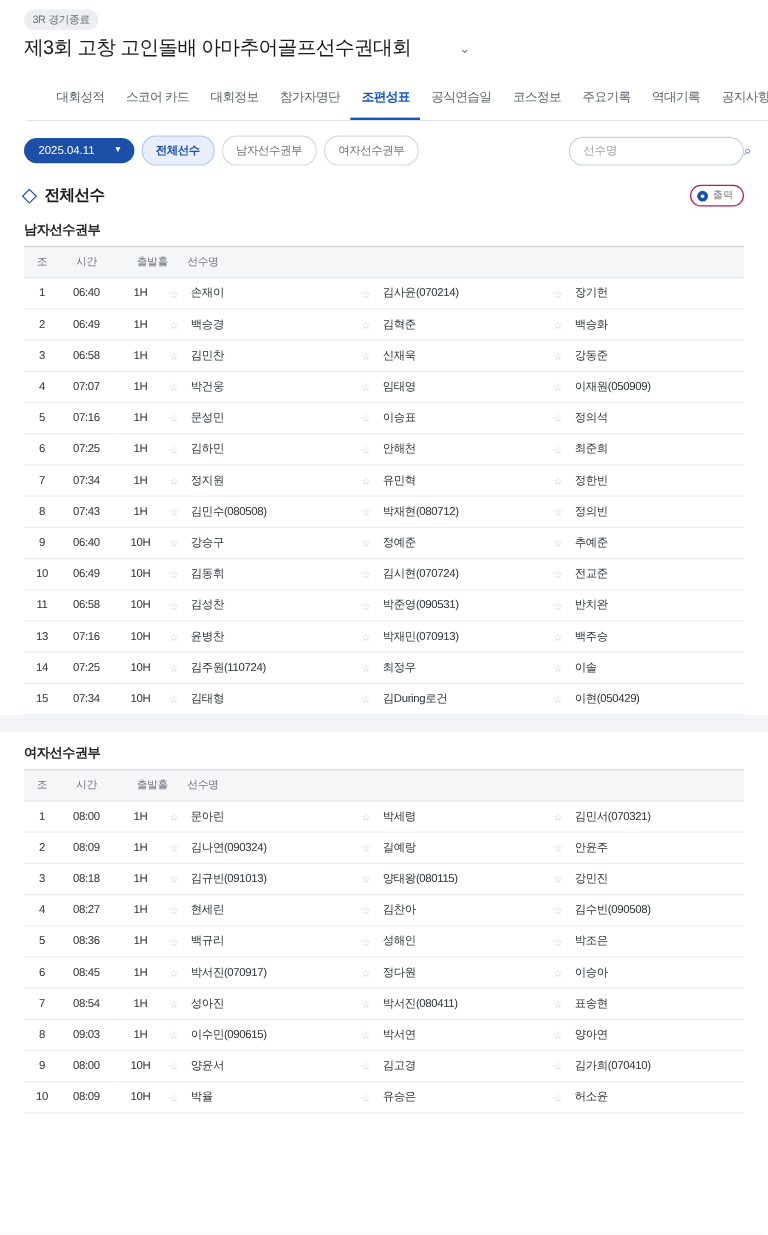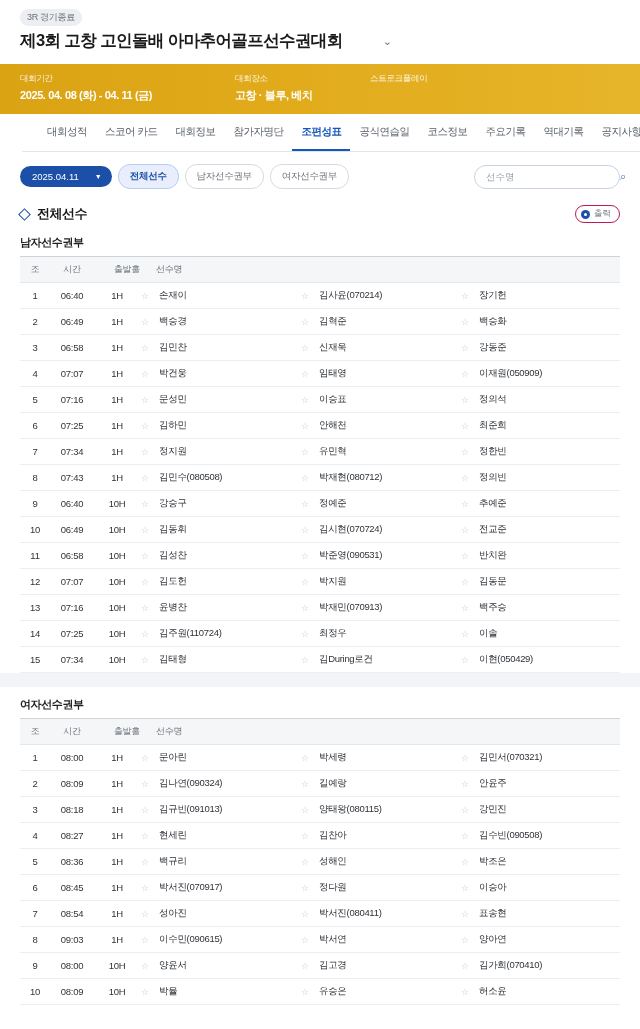--- a/index.html
+++ b/index.html
@@ -33,21 +33,21 @@
   }
   
   .title-row {
     display: flex;
     align-items: center;
     padding: 4px 20px 12px 20px;
     background: #fff;
   }
   .title-text {
     font-size: 16.5px;
-    font-weight: bold;
+    font-weight: normal;
     color: #1a1a1a;
     letter-spacing: -0.6px;
   }
   .title-caret {
     margin-left: 40px;
     color: #6d7280;
     font-size: 11px;
     cursor: pointer;
   }
   
@@ -262,33 +262,20 @@
 
   <div class="top-badge-row">
     <span class="top-badge">3R 경기종료</span>
   </div>
 
   <div class="title-row">
     <span class="title-text">제3회 고창 고인돌배 아마추어골프선수권대회</span>
     <span class="title-caret">⌄</span>
   </div>
 
-  <div class="info-band">
-    <div class="info-col c1">
-      <div class="info-label">대회기간</div>
-      <div class="info-value">2025. 04. 08 (화) - 04. 11 (금)</div>
-    </div>
-    <div class="info-col c2">
-      <div class="info-label">대회장소</div>
-      <div class="info-value">고창 · 블루, 베치</div>
-    </div>
-    <div class="info-col c3">
-      <div class="info-label">스트로크플레이</div>
-    </div>
-  </div>
 
   <div class="nav-tabs" id="nav-tabs">
       <div class="nav-tab">대회성적</div>
       <div class="nav-tab">스코어 카드</div>
       <div class="nav-tab">대회정보</div>
       <div class="nav-tab">참가자명단</div>
       <div class="nav-tab active">조편성표</div>
       <div class="nav-tab">공식연습일</div>
       <div class="nav-tab">코스정보</div>
       <div class="nav-tab">주요기록</div>
@@ -559,41 +546,20 @@
                     <span class="pname">박준영(090531)</span>
                   </div>
                   <div class="pl">
                     <span class="star">☆</span>
                     <span class="pname">반치완</span>
                   </div>
                 </div>
               </td>
             </tr>
             <tr class="">
-              <td class="c-jo">12</td>
-              <td class="c-time">07:07</td>
-              <td class="c-hole">10H</td>
-              <td>
-                <div class="player-cell">
-                  <div class="pl">
-                    <span class="star">☆</span>
-                    <span class="pname">김도헌</span>
-                  </div>
-                  <div class="pl">
-                    <span class="star">☆</span>
-                    <span class="pname">박지원</span>
-                  </div>
-                  <div class="pl">
-                    <span class="star">☆</span>
-                    <span class="pname">김동문</span>
-                  </div>
-                </div>
-              </td>
-            </tr>
-            <tr class="">
               <td class="c-jo">13</td>
               <td class="c-time">07:16</td>
               <td class="c-hole">10H</td>
               <td>
                 <div class="player-cell">
                   <div class="pl">
                     <span class="star">☆</span>
                     <span class="pname">윤병찬</span>
                   </div>
                   <div class="pl">

